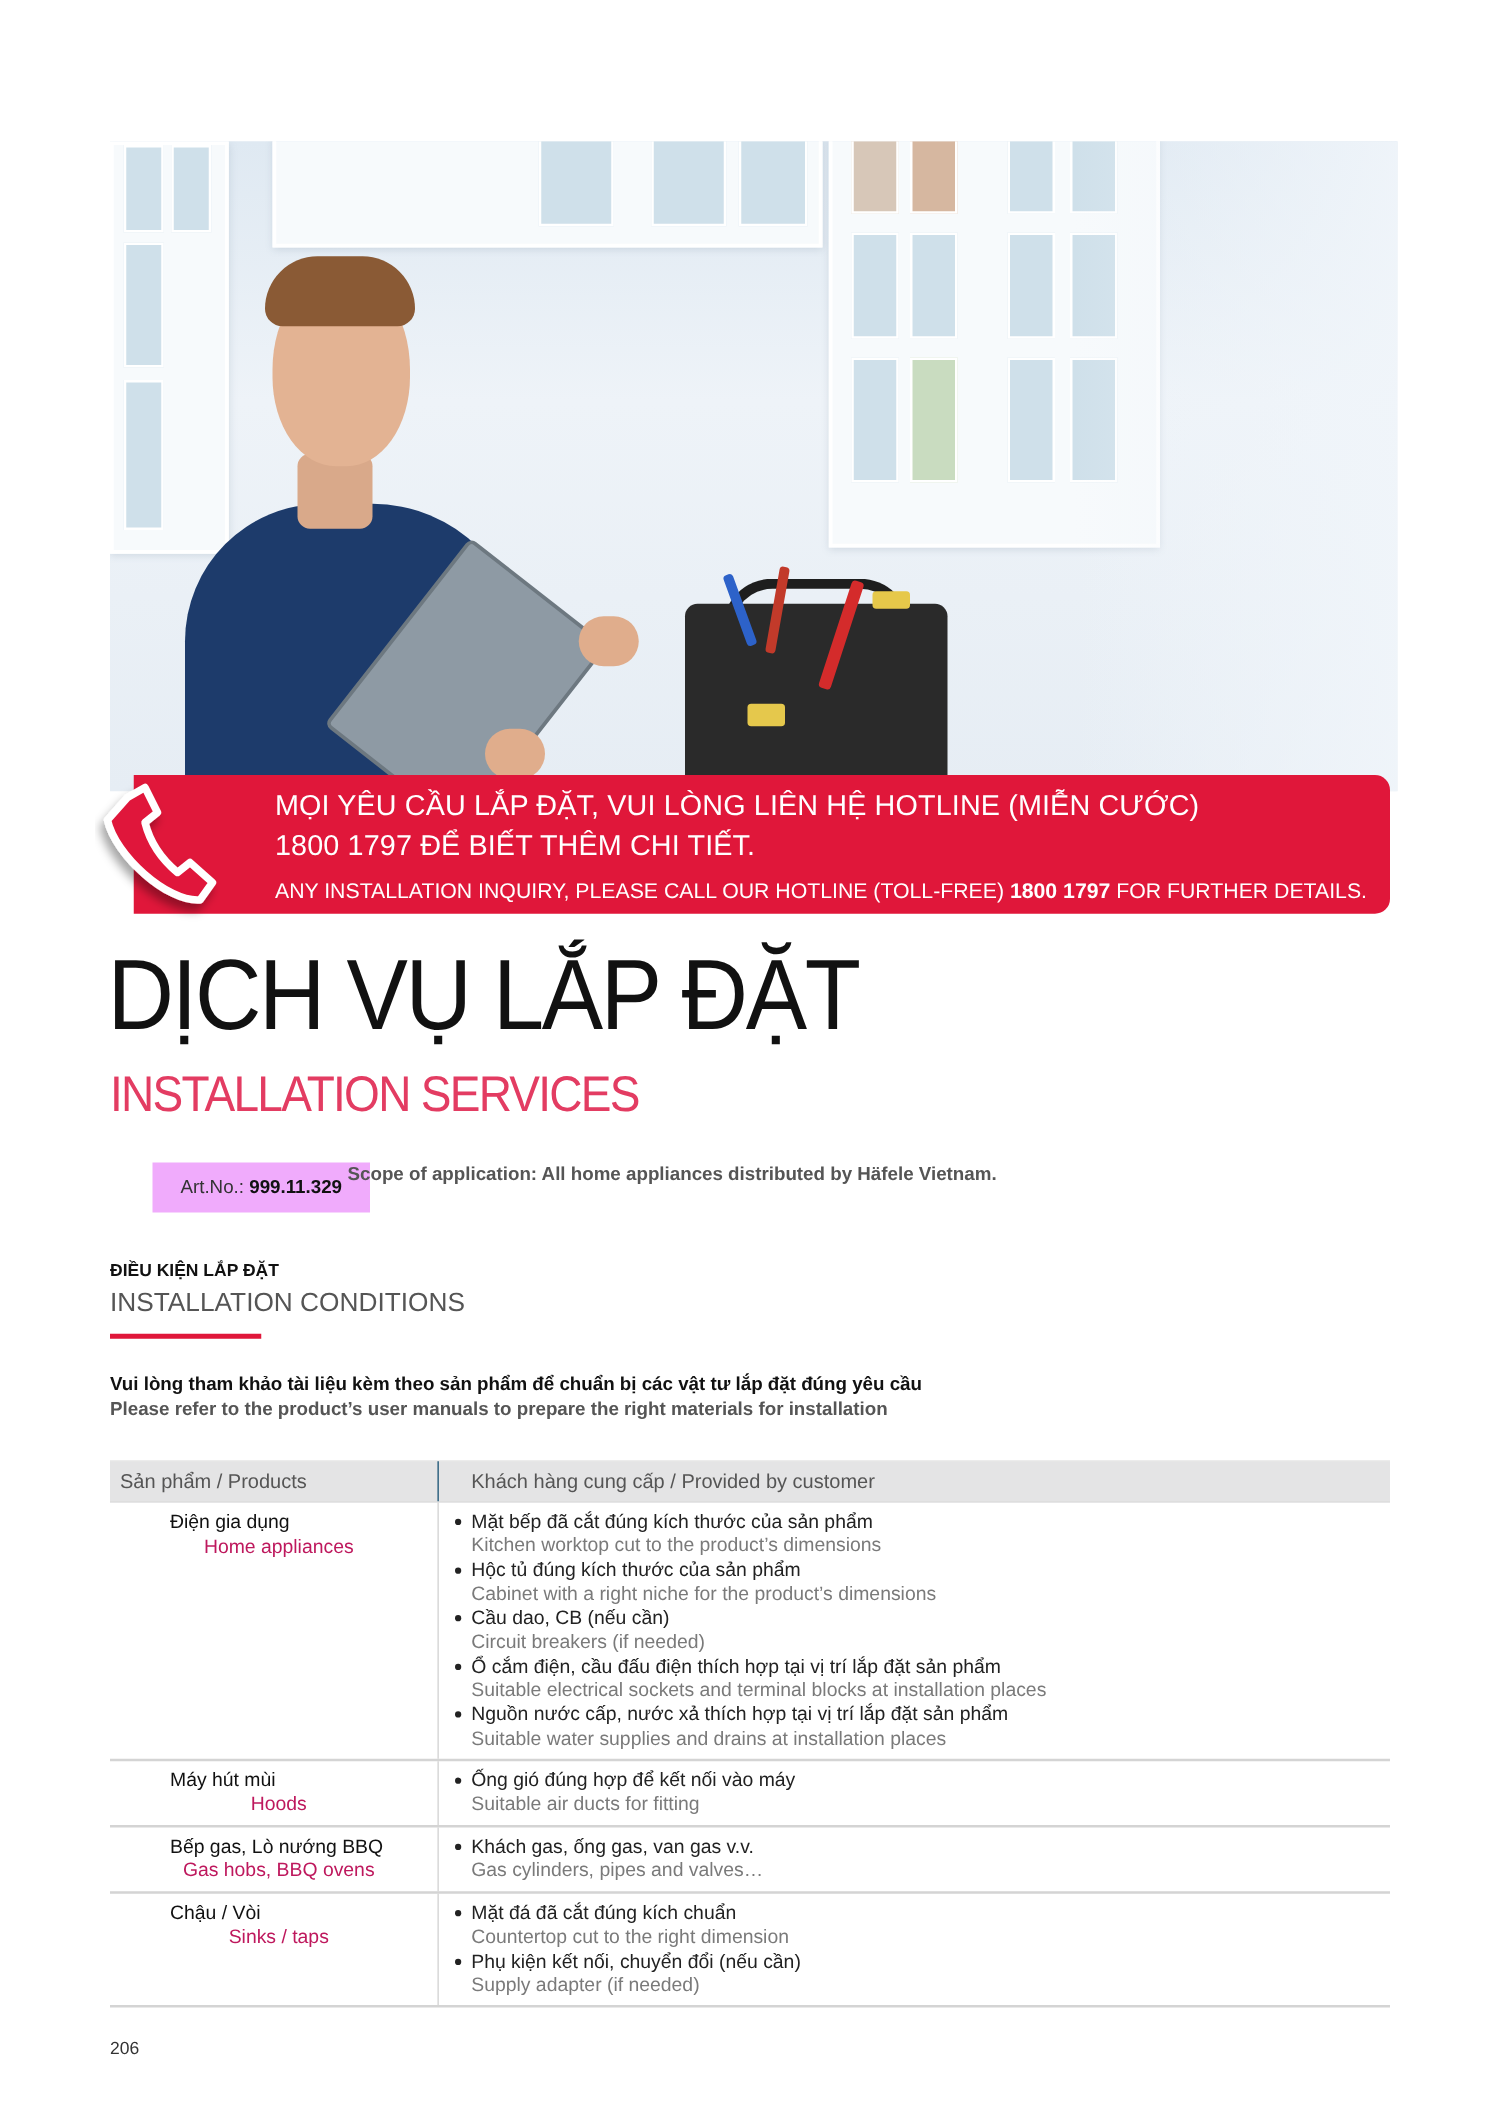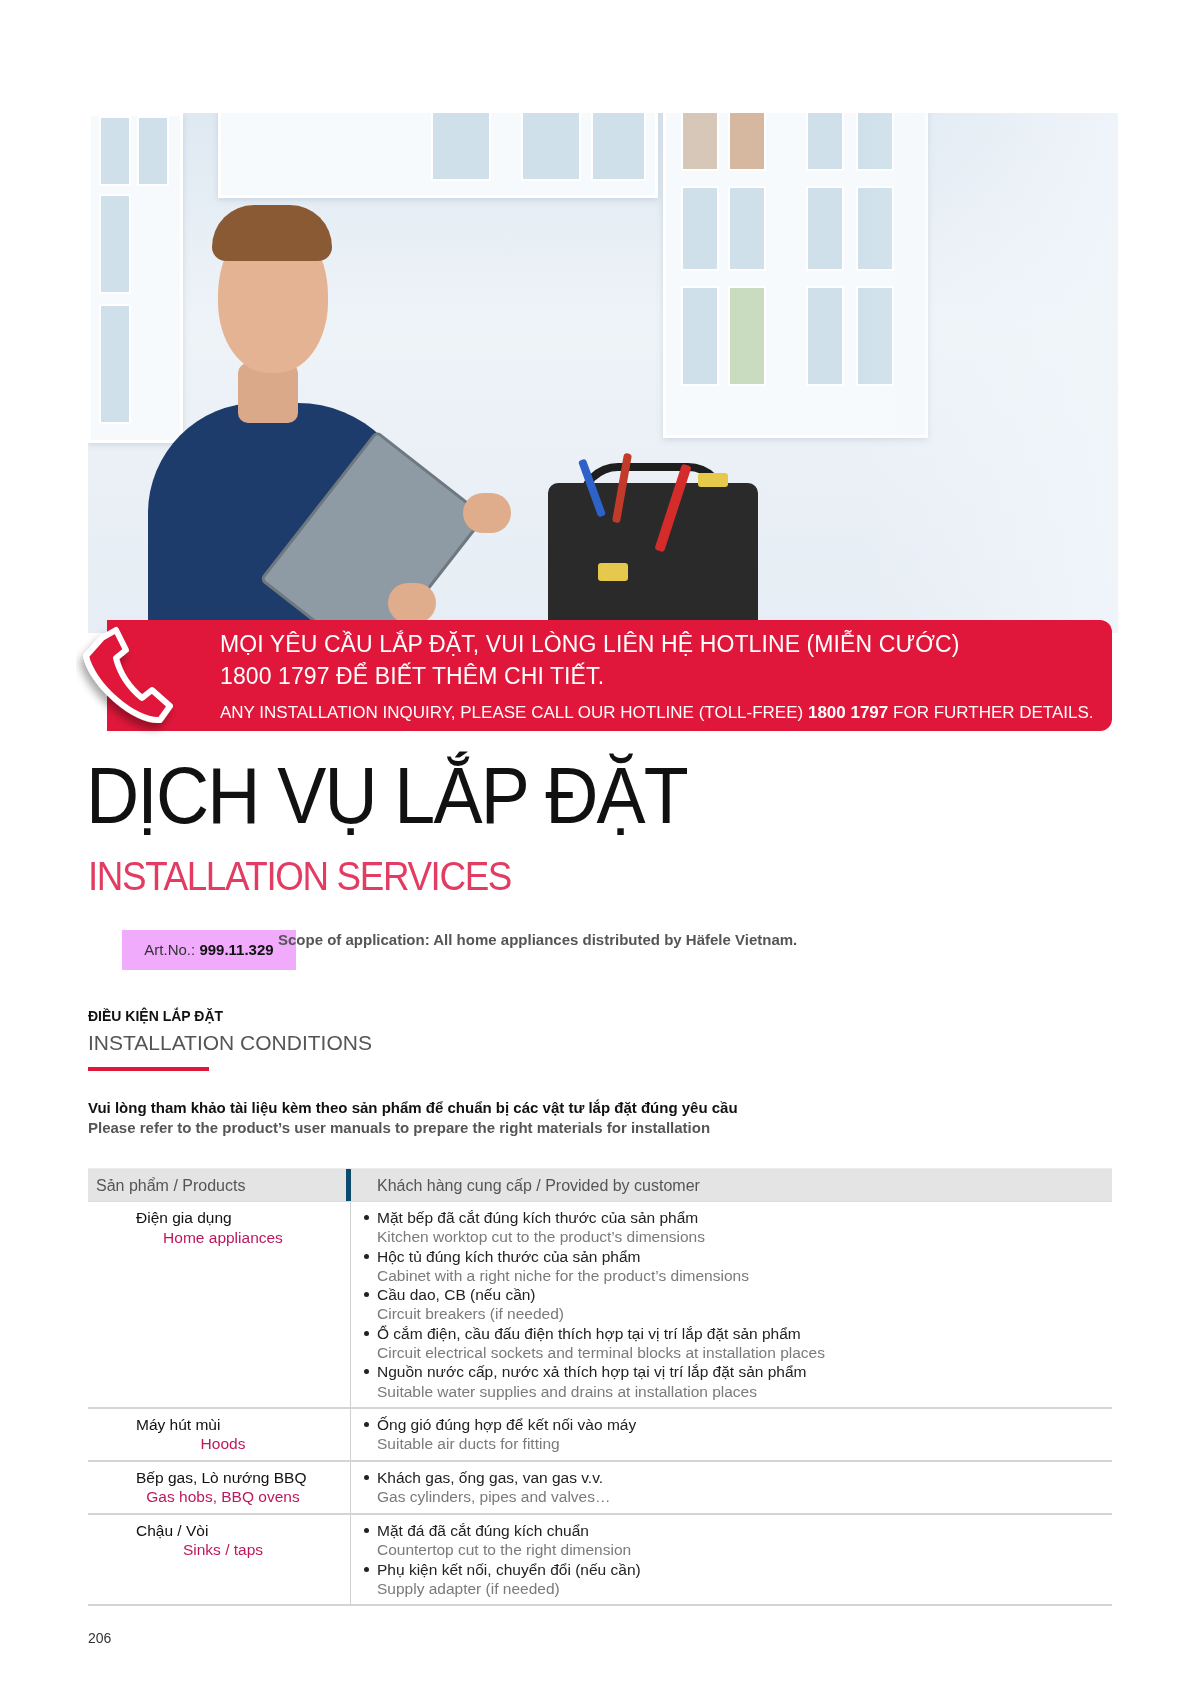--- a/index.html
+++ b/index.html
@@ -64,21 +64,21 @@
   .sec-en { position: absolute; left: 88px; top: 1030px; font-size: 21px; font-weight: 400; line-height: 26px; color: #555; }
   .sec-rule { position: absolute; left: 88px; top: 1067px; width: 121px; height: 4px; background: #e0173a; }
 
   .note { position: absolute; left: 88px; top: 1098px; font-size: 15px; line-height: 20px; font-weight: 700; }
   .note .vn { color: #111; }
   .note .en { color: #555; }
 
   
   .tbl { position: absolute; left: 88px; top: 1168px; width: 1024px; }
   .thead { display: flex; height: 34px; background: #e4e4e5; border-top: 1px solid #ececec; border-bottom: 1px solid #dcdcdc; }
-  .thead .c1 { width: 263px; padding-left: 8px; line-height: 34px; font-size: 16px; color: #555; border-right: 5px solid #0c4a6e; }
+  .thead .c1 { width: 263px; padding-left: 8px; line-height: 34px; font-size: 16px; color: #555; border-right: 1px solid #0c4a6e; }
   .thead .c2 { flex: 1; padding-left: 26px; line-height: 34px; font-size: 16px; color: #555; }
   .trow { display: flex; border-bottom: 2px solid #d4d4d4; }
   .trow .c1 { width: 263px; padding: 6px 0 6px 8px; border-right: 1px solid #cfcfcf; font-size: 15.5px; line-height: 19.5px; }
   .trow .c2 { flex: 1; padding: 6px 0 6px 10px; font-size: 15.5px; line-height: 19.3px; }
   .c1 .vn { color: #111; font-weight: 400; margin-left: 40px; }
   .c1 .en { color: #be185d; font-weight: 400; text-align: center; }
   .item { position: relative; padding-left: 16px; }
   .item::before { content: ""; position: absolute; left: 3px; top: 7px; width: 5px; height: 5px; border-radius: 50%; background: #222; }
   .item .vn { color: #222; }
   .item .en { color: #7a7a7a; }
@@ -191,21 +191,21 @@
       <div class="item">
           <div class="vn">Hộc tủ đúng kích thước của sản phẩm</div>
           <div class="en">Cabinet with a right niche for the product’s dimensions</div>
         </div>
       <div class="item">
           <div class="vn">Cầu dao, CB (nếu cần)</div>
           <div class="en">Circuit breakers (if needed)</div>
         </div>
       <div class="item">
           <div class="vn">Ổ cắm điện, cầu đấu điện thích hợp tại vị trí lắp đặt sản phẩm</div>
-          <div class="en">Circuit electrical sockets and terminal blocks at installation places</div>
+          <div class="en">Suitable electrical sockets and terminal blocks at installation places</div>
         </div>
       <div class="item">
           <div class="vn">Nguồn nước cấp, nước xả thích hợp tại vị trí lắp đặt sản phẩm</div>
           <div class="en">Suitable water supplies and drains at installation places</div>
         </div>
     </div>
   </div>
 
   <div class="trow">
     <div class="c1">

